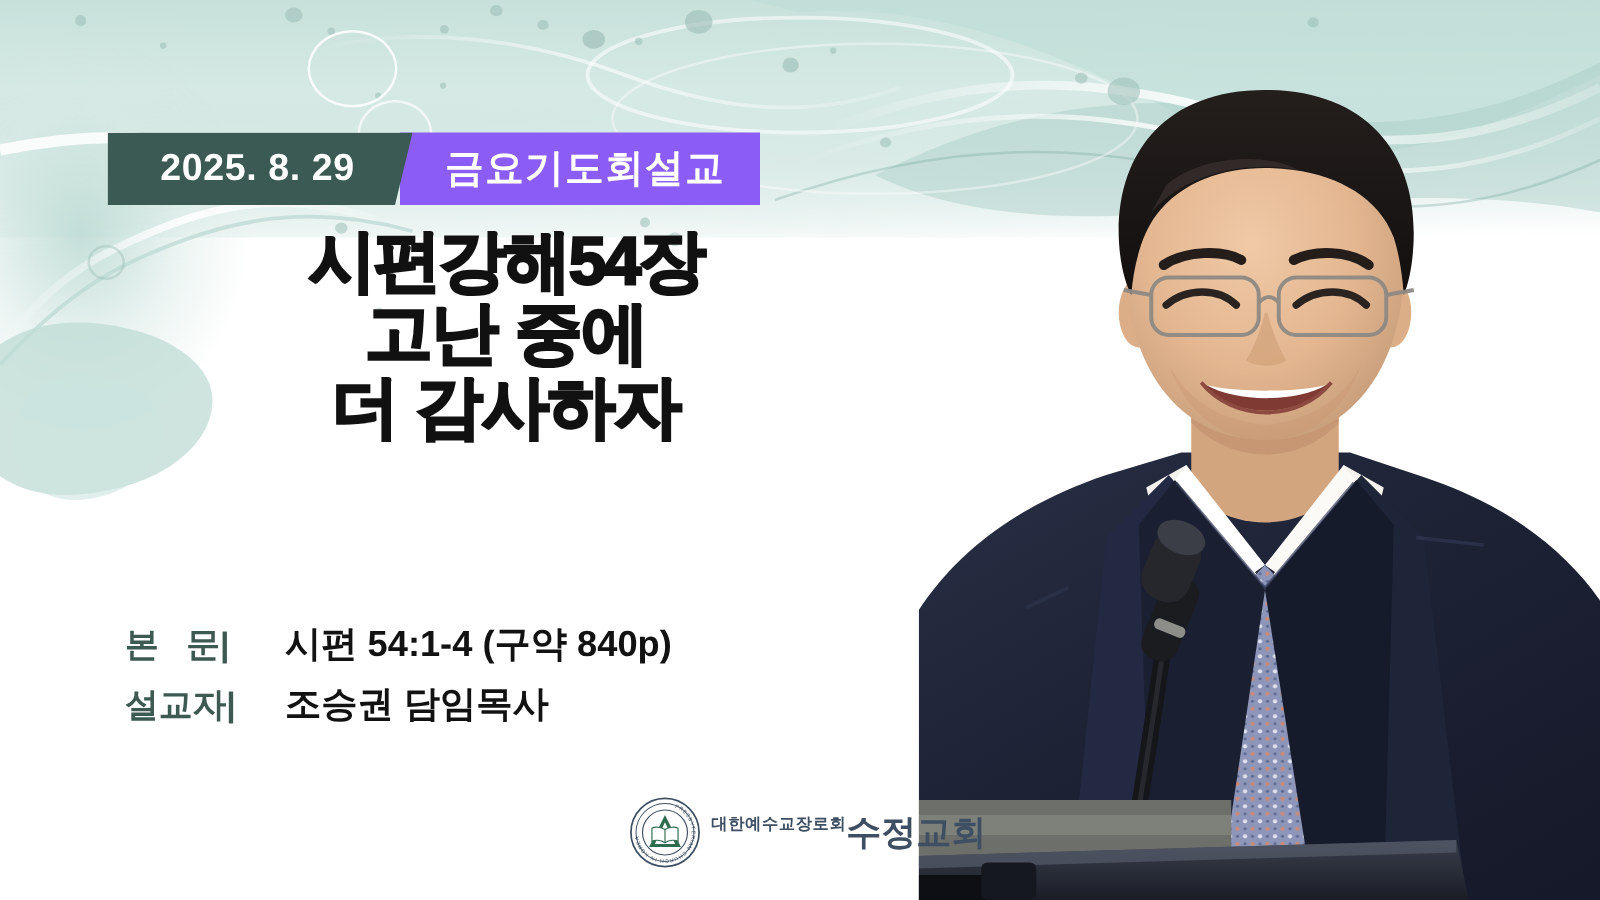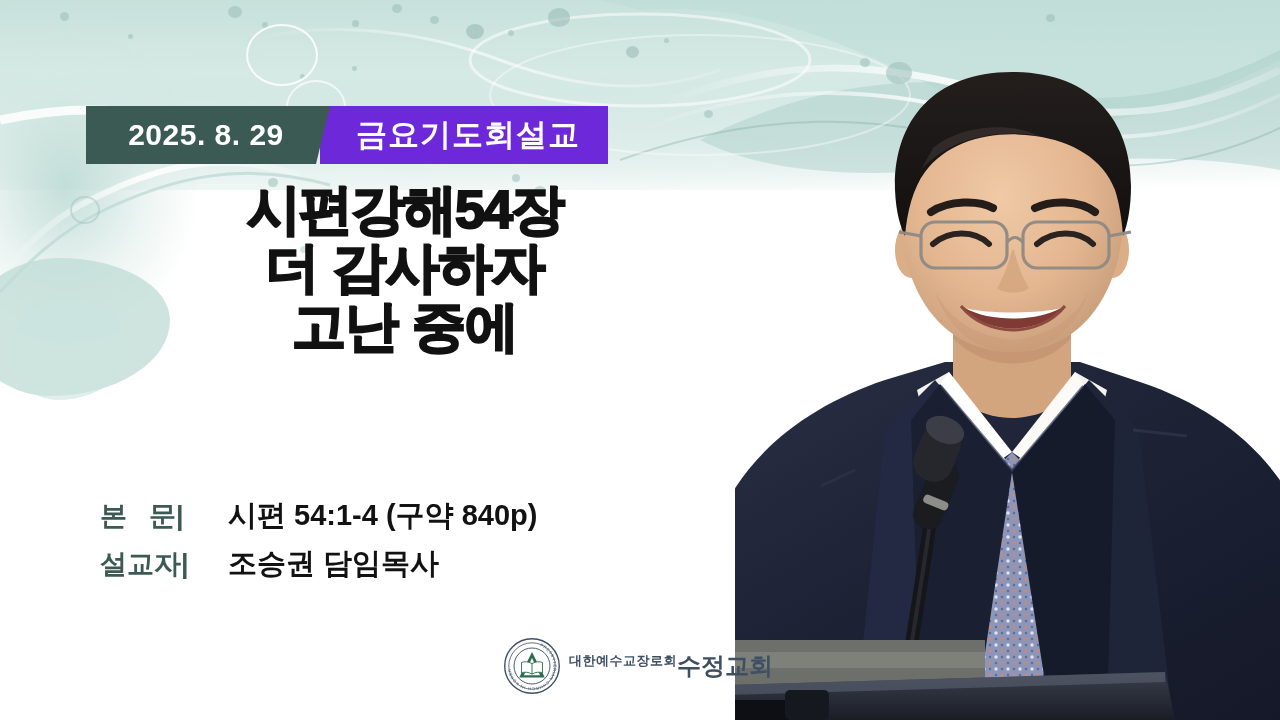--- a/index.html
+++ b/index.html
@@ -38,21 +38,21 @@
   .badge-row{position:absolute;left:86px;top:106px;height:46px;display:flex;align-items:stretch;}
   .date-badge{
     position:relative;background:#3c5a54;color:#ffffff;
     display:flex;align-items:center;justify-content:center;
     padding:0 26px 0 22px;height:58px;
     font-size:30px;font-weight:700;letter-spacing:.5px;
     clip-path:polygon(0 0,100% 0,calc(100% - 14px) 100%,0 100%);
     z-index:2;min-width:244px;box-sizing:border-box;
   }
   .title-banner{
-    background:#6d28d9;color:#ffffff;height:58px;
+    background:#8b5cf6;color:#ffffff;height:58px;
     display:flex;align-items:center;justify-content:center;
     padding:0 26px 0 34px;margin-left:-10px;
     font-size:31px;font-weight:700;letter-spacing:1px;min-width:288px;box-sizing:border-box;
   }
 
   
   .main-title{
     position:absolute;left:60px;top:180px;width:690px;
     color:#111111;text-align:center;
     font-weight:900;font-size:54px;line-height:1.08;
@@ -70,21 +70,21 @@
     width:128px;flex:0 0 128px;white-space:nowrap;
   }
   .meta-label .sp{letter-spacing:22px;}
   .meta-value{color:#121212;font-size:29px;font-weight:700;white-space:nowrap;}
 
   
   .logo{position:absolute;left:503px;top:637px;display:flex;align-items:center;gap:8px;}
   .logo-mark{width:58px;height:58px;flex:0 0 58px;}
   .logo-text{display:flex;flex-direction:row;line-height:1;}
   .logo-den{font-size:13px;font-weight:700;color:#3f4f63;letter-spacing:.5px;margin-bottom:2px;}
-  .logo-name{font-size:24px;font-weight:900;color:#3f4f63;letter-spacing:0px;}
+  .logo-name{font-size:28px;font-weight:900;color:#3f4f63;letter-spacing:0px;}
 
   
   .photo{position:absolute;left:735px;top:0;width:545px;height:720px;overflow:hidden;}
 </style>
 </head>
 <body>
 
 <div id="stage">
 
   <div class="bg-layer">
@@ -268,22 +268,22 @@
     </svg>
   </div>
 
   <div class="badge-row">
     <div class="date-badge">2025. 8. 29</div>
     <div class="title-banner">금요기도회설교</div>
   </div>
 
   <div class="main-title">
     <span class="tl tl1">시편강해54장</span>
+    <span class="tl">고난 중에</span>
     <span class="tl">더 감사하자</span>
-    <span class="tl">고난 중에</span>
   </div>
 
   <div class="meta">
     <div class="meta-row">
       <div class="meta-label"><span class="sp">본</span><span>문</span><span>|</span></div>
       <div class="meta-value">시편 54:1-4 (구약 840p)</div>
     </div>
     <div class="meta-row">
       <div class="meta-label"><span>설교자</span><span>|</span></div>
       <div class="meta-value">조승권 담임목사</div>

